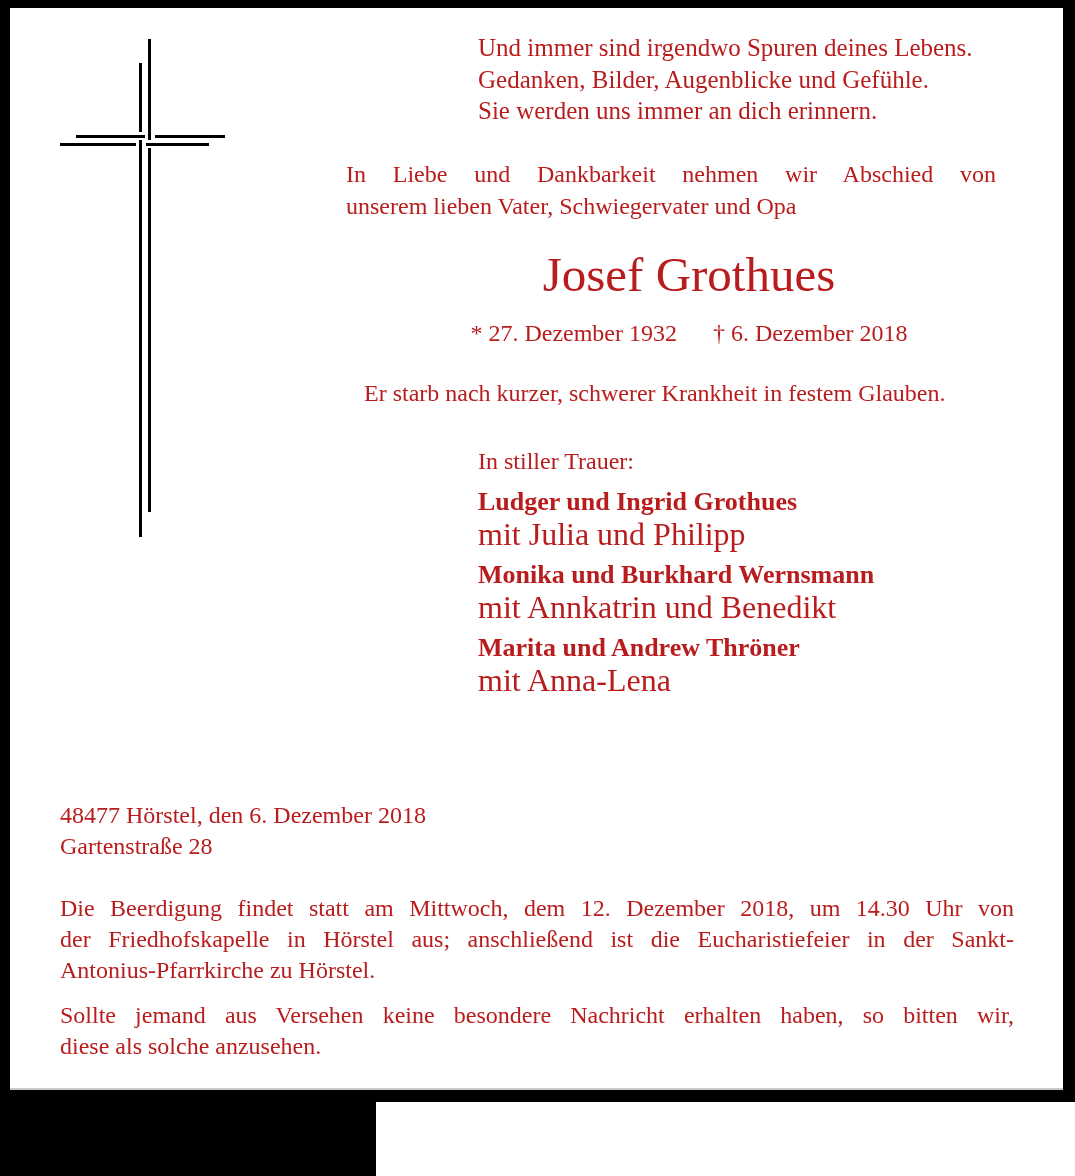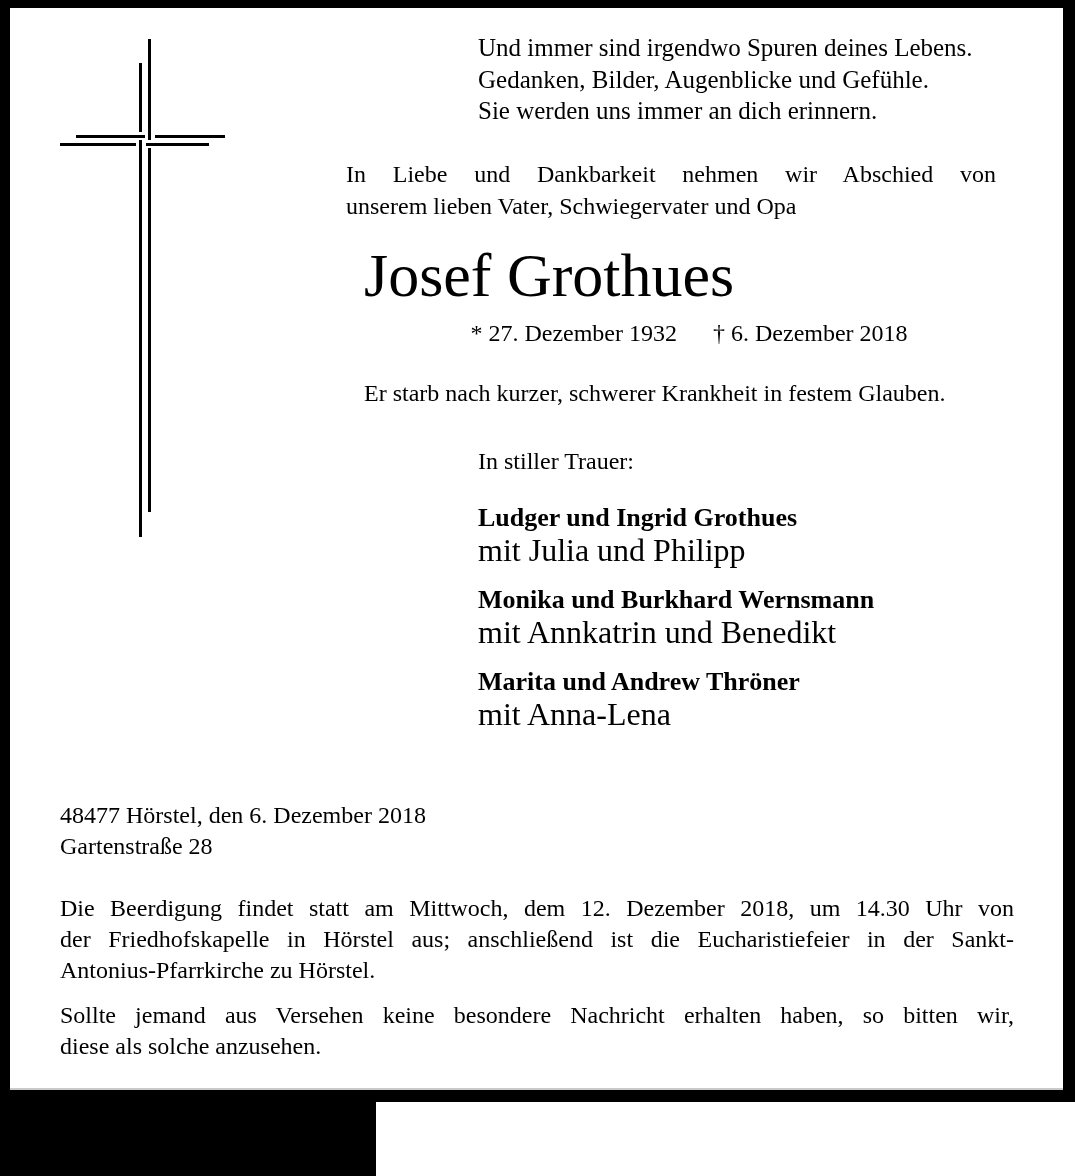--- a/index.html
+++ b/index.html
@@ -4,21 +4,21 @@
 <style>
   html, body { margin: 0; padding: 0; }
   body { background: #000; }
   #canvas {
     position: relative;
     width: 1075px;
     height: 1176px;
     background: #000;
     overflow: hidden;
     font-family: "Liberation Serif", "DejaVu Serif", serif;
-    color: #000000;
+    color: #b91c1c;
   }
   .card {
     position: absolute;
     left: 10px; top: 8px;
     width: 1053px; height: 1080px;
     background: #fff;
     border-bottom: 2px solid #c9c9c9;
   }
   .neighbor-ad {
     position: absolute;
@@ -37,40 +37,41 @@
     font-size: 25px; line-height: 31.5px;
     white-space: nowrap;
   }
   .intro {
     left: 336px; top: 150px; width: 650px;
     font-size: 24px; line-height: 32px;
   }
   .jline { text-align: justify; text-align-last: justify; }
   .deceased-name {
     left: 354px; top: 226px; width: 650px;
-    font-size: 62px; line-height: 82px;
+    text-align: center;
+    font-size: 49px; line-height: 82px;
     white-space: nowrap;
   }
   .dates {
     left: 354px; top: 310px; width: 650px;
     display: flex; justify-content: center; gap: 36px;
     font-size: 24px; line-height: 31px;
     white-space: nowrap;
   }
   .death-note {
     left: 354px; top: 370px;
     font-size: 24px; line-height: 31px;
     white-space: nowrap;
   }
   .trauer-heading {
     left: 468px; top: 438px;
     font-size: 24px; line-height: 31px;
   }
   .mourners { left: 468px; top: 477px; font-size: 24px; }
-  .mourner { margin-bottom: 7px; margin-top: 16px; }
+  .mourner { margin-bottom: 7px; }
   .mname { font-weight: bold; font-size: 26px; line-height: 33px; white-space: nowrap; }
   .mwith { font-size: 32px; line-height: 33px; white-space: nowrap; }
   .address {
     left: 50px; top: 792px;
     font-size: 24px; line-height: 31px;
     white-space: nowrap;
   }
   .funeral {
     left: 50px; top: 885px; width: 954px;
     font-size: 24px; line-height: 31px;

